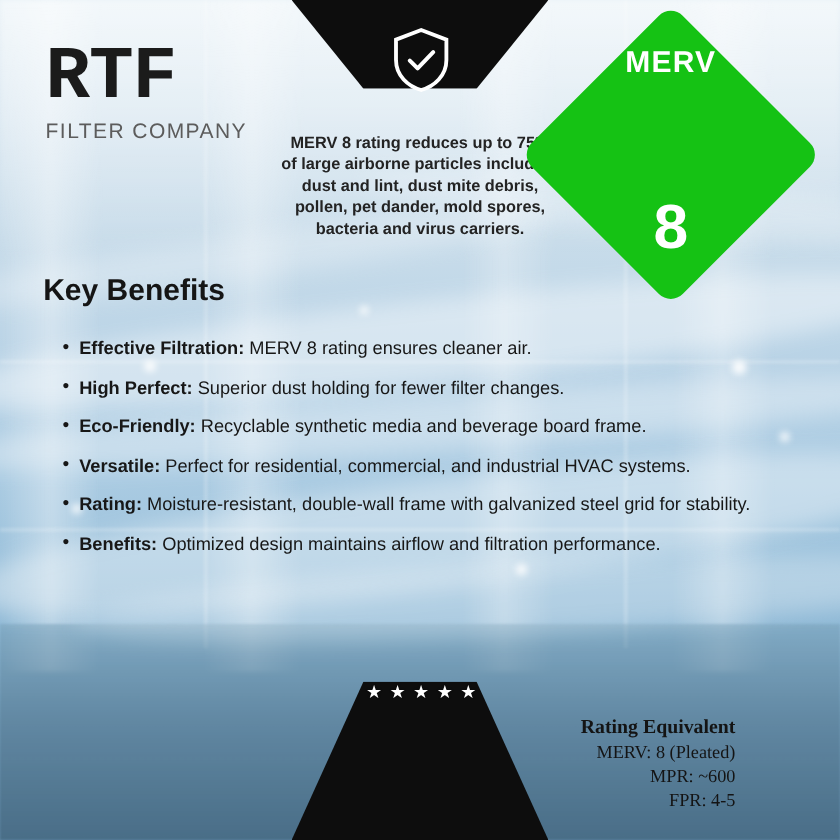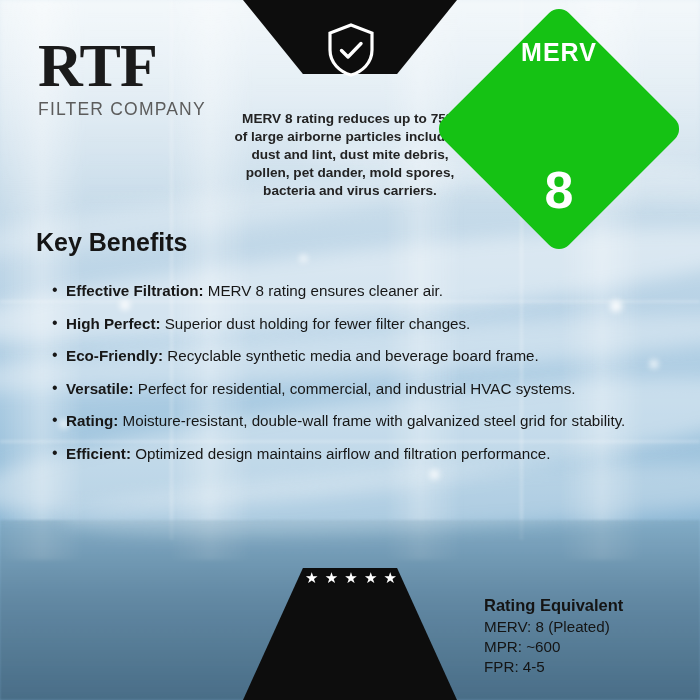--- a/index.html
+++ b/index.html
@@ -97,21 +97,21 @@
     clip-path: polygon(28% 0, 72% 0, 100% 100%, 0 100%);
   }
 
   
   .logo-block {
     position: absolute;
     left: 38px; top: 36px;
     width: 200px;
   }
   .logo-rtf {
-    font-family: Liberation Serif, serif;
+    font-family: Liberation Mono, monospace;
     font-weight: bold;
     font-size: 62px;
     letter-spacing: -1px;
     line-height: 0.95;
     color: #1b1b1b;
     margin: 0;
   }
   .logo-sub {
     font-family: "Liberation Sans", sans-serif;
     font-size: 17.5px;
@@ -219,22 +219,22 @@
     color: #ffffff;
     font-size: 15px;
     line-height: 1;
     text-shadow: 0 0 2px rgba(0,0,0,0.35);
   }
 
   
   .rating-box {
     position: absolute;
     left: 484px; top: 596px;
-    text-align: left;
-    font-family: Liberation Sans, sans-serif;
+    text-align: right;
+    font-family: Liberation Serif, serif;
     color: #141414;
   }
   .rating-title {
     font-size: 16.5px;
     font-weight: bold;
     margin-bottom: 2px;
   }
   .rating-line {
     font-size: 15.2px;
     line-height: 1.33;
@@ -288,21 +288,21 @@
     <div class="merv-value">8</div>
   </div>
 
   <div class="kb-title">Key Benefits</div>
   <ul class="kb-list" id="kb-list">
       <li class="kb-item"><b>Effective Filtration:</b><span> MERV 8 rating ensures cleaner air.</span></li>
       <li class="kb-item"><b>High Perfect:</b><span> Superior dust holding for fewer filter changes.</span></li>
       <li class="kb-item"><b>Eco-Friendly:</b><span> Recyclable synthetic media and beverage board frame.</span></li>
       <li class="kb-item"><b>Versatile:</b><span> Perfect for residential, commercial, and industrial HVAC systems.</span></li>
       <li class="kb-item"><b>Rating:</b><span> Moisture-resistant, double-wall frame with galvanized steel grid for stability.</span></li>
-      <li class="kb-item"><b>Efficient:</b><span> Optimized design maintains airflow and filtration performance.</span></li>
+      <li class="kb-item"><b>Benefits:</b><span> Optimized design maintains airflow and filtration performance.</span></li>
     </ul>
 
   <div class="stars" id="stars">
       <span>★</span>
       <span>★</span>
       <span>★</span>
       <span>★</span>
       <span>★</span>
     </div>
 

